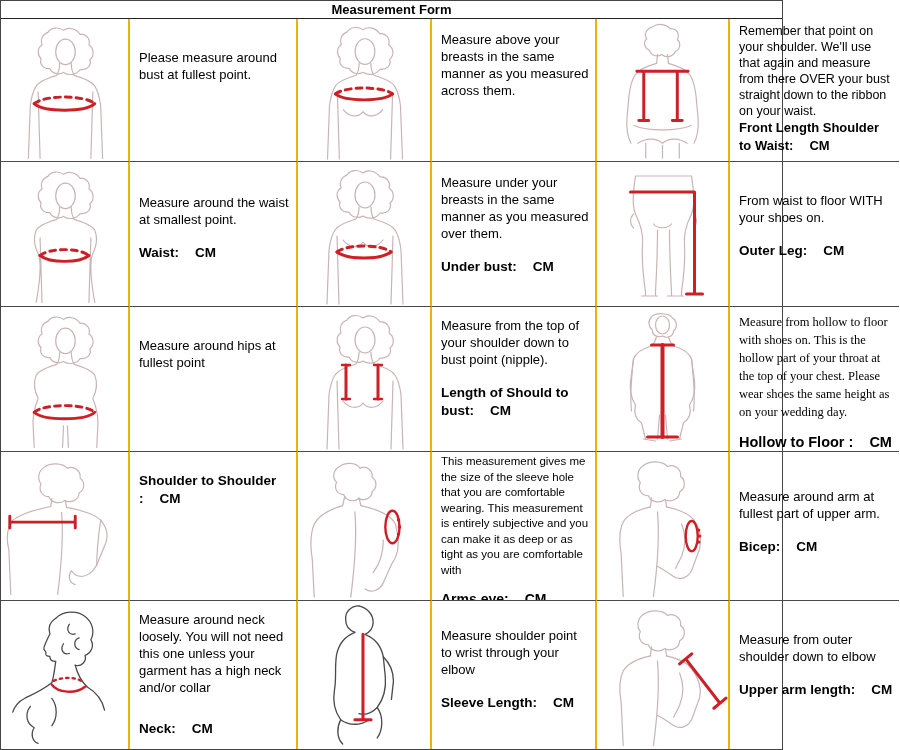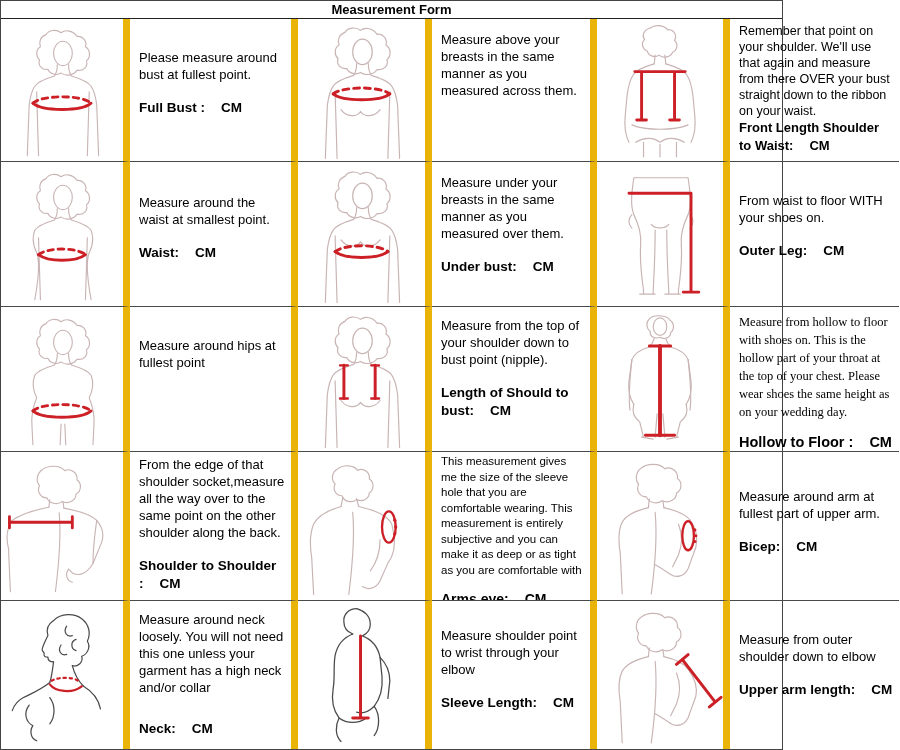--- a/index.html
+++ b/index.html
@@ -1,20 +1,20 @@
 <!DOCTYPE html>
 <html><head>
 <meta charset="utf-8">
 <style>
   html,body{margin:0;padding:0;background:#fff;}
   body{width:900px;height:750px;font-family:"Liberation Sans",sans-serif;color:#000;}
   .form{width:783px;height:750px;box-sizing:border-box;border:1px solid #444;}
   .title-bar{height:17px;border-bottom:1px solid #222;text-align:center;font-weight:bold;font-size:13px;line-height:17px;}
   .grid{display:grid;grid-template-columns:129px 168px 134px 165px 133px 169px;grid-template-rows:143px 145px 145px 149px 148px;}
-  .cell{box-sizing:border-box;border-right:7px solid #eab308;border-bottom:1px solid #4a4a4a;overflow:hidden;}
+  .cell{box-sizing:border-box;border-right:2px solid #eab308;border-bottom:1px solid #4a4a4a;overflow:hidden;}
   .grid > .cell:nth-child(6n){border-right:none;}
   .grid > .cell:nth-child(n+25){border-bottom:none;}
   .fig{display:flex;align-items:center;justify-content:center;}
   .fig svg{display:block;width:100%;height:100%;}
   .txt{padding:6px 5px 0 9px;font-size:13px;line-height:17px;}
   .desc{white-space:normal;}
   .label{font-weight:bold;font-size:13.5px;margin-top:16px;line-height:18px;}
   .unit{margin-left:16px;}
   .txt.cond{font-size:12.5px;line-height:16px;}
   .txt.cond .label{font-size:13px;margin-top:0;}
@@ -42,21 +42,20 @@
       <svg viewBox="0 0 130 144" preserveAspectRatio="xMidYMid meet">
         <path class="body-line" d="M48,13 C42,15 40,21 42,26 C37,29 37,36 41,40 C39,46 44,51 50,50 C52,55 59,57 64,54 C70,58 78,56 81,51 C88,52 93,47 91,41 C96,37 95,29 90,26 C92,20 87,14 81,15 C77,9 69,7 64,11 C59,7 51,8 48,13 Z"></path>
         <ellipse class="body-fill" cx="66" cy="33" rx="10" ry="13"></ellipse>
         <path class="body-line" d="M60,45 C60,50 59,54 57,57 C47,60 39,63 36,68 C32,74 31,80 30,88 L28,142 M72,45 C72,50 73,54 75,57 C85,60 93,63 96,68 C100,74 101,80 102,88 L104,142 M38,74 L40,142 M94,74 L92,142"></path>
         <path class="red-dash" d="M34,86 C44,77 86,77 96,86"></path>
         <path class="red" d="M34,86 C44,95 86,95 96,86"></path>
       </svg>
     </div>
     <div class="cell txt" style="padding-top:30px">
       <div class="desc">Please measure around bust at fullest point.</div>
-      <div class="label"><span>Full Bust :</span><span class="unit">CM</span></div>
     </div>
 
     <div class="cell fig">
       <svg viewBox="0 0 130 144" preserveAspectRatio="xMidYMid meet">
         <path class="body-line" d="M48,13 C42,15 40,21 42,26 C37,29 37,36 41,40 C39,46 44,51 50,50 C52,55 59,57 64,54 C70,58 78,56 81,51 C88,52 93,47 91,41 C96,37 95,29 90,26 C92,20 87,14 81,15 C77,9 69,7 64,11 C59,7 51,8 48,13 Z"></path>
         <ellipse class="body-fill" cx="66" cy="33" rx="10" ry="13"></ellipse>
         <path class="body-line" d="M60,45 C60,50 59,54 57,57 C47,60 39,63 36,68 C32,74 31,80 30,88 L28,142 M72,45 C72,50 73,54 75,57 C85,60 93,63 96,68 C100,74 101,80 102,88 L104,142 M38,74 L40,142 M94,74 L92,142"></path>
         <path class="body-line" d="M44,92 C50,100 60,100 64,94 C68,100 78,100 84,92"></path>
         <path class="red-dash" d="M36,76 C46,68 84,68 94,76"></path>
         <path class="red" d="M36,76 C46,84 84,84 94,76"></path>
@@ -169,21 +168,20 @@
     <div class="cell fig">
       <svg viewBox="0 0 130 144" preserveAspectRatio="xMidYMid meet">
         <path class="body-line" d="M44,12 C38,16 37,24 41,29 C38,35 42,42 49,42 C51,48 60,50 65,46 C72,49 80,45 80,38 C86,35 86,26 81,23 C82,15 74,10 68,13 C63,7 50,7 44,12 Z"></path>
         <path class="body-line" d="M52,44 L51,52 M66,46 L67,53"></path>
         <path class="body-line" d="M51,52 C36,55 20,60 12,66 L8,74 C6,80 6,88 8,96 L10,142 M67,53 C84,56 96,60 102,66 C108,73 110,82 107,90 L98,112 C92,122 84,126 76,122 L72,118"></path>
         <path class="body-line" d="M62,58 C64,80 62,110 58,142 M102,66 C100,80 98,96 98,112 M72,118 C68,124 70,130 76,132"></path>
         <path class="red" d="M9,68 L76,68 M9,62 L9,74 M76,62 L76,74"></path>
       </svg>
     </div>
     <div class="cell txt" style="padding-top:4px">
-      <div class="desc">From the edge of that shoulder socket,measure all the way over to the same point on the other shoulder along the back.</div>
       <div class="label"><span>Shoulder to Shoulder :</span><span class="unit">CM</span></div>
     </div>
 
     <div class="cell fig">
       <svg viewBox="0 0 130 144" preserveAspectRatio="xMidYMid meet">
         <path class="body-line" d="M40,14 C34,18 34,25 38,29 C35,35 39,41 45,41 C47,47 55,49 60,45 C66,48 73,44 73,38 C78,35 78,27 73,24 C74,17 67,12 61,15 C57,9 46,9 40,14 Z"></path>
         <path class="body-line" d="M46,43 L44,52 M60,44 L62,52"></path>
         <path class="body-line" d="M44,52 C30,56 20,62 16,70 C12,80 12,92 14,104 L16,142 M62,52 C80,56 92,62 96,70 L98,80"></path>
         <path class="body-line" d="M98,80 C100,92 98,102 92,110 L84,128 C80,136 72,138 66,134 M84,86 C84,98 80,110 74,118 M56,58 C58,80 56,110 52,142"></path>
         <ellipse class="red-thin" cx="93" cy="73" rx="7" ry="16"></ellipse>

